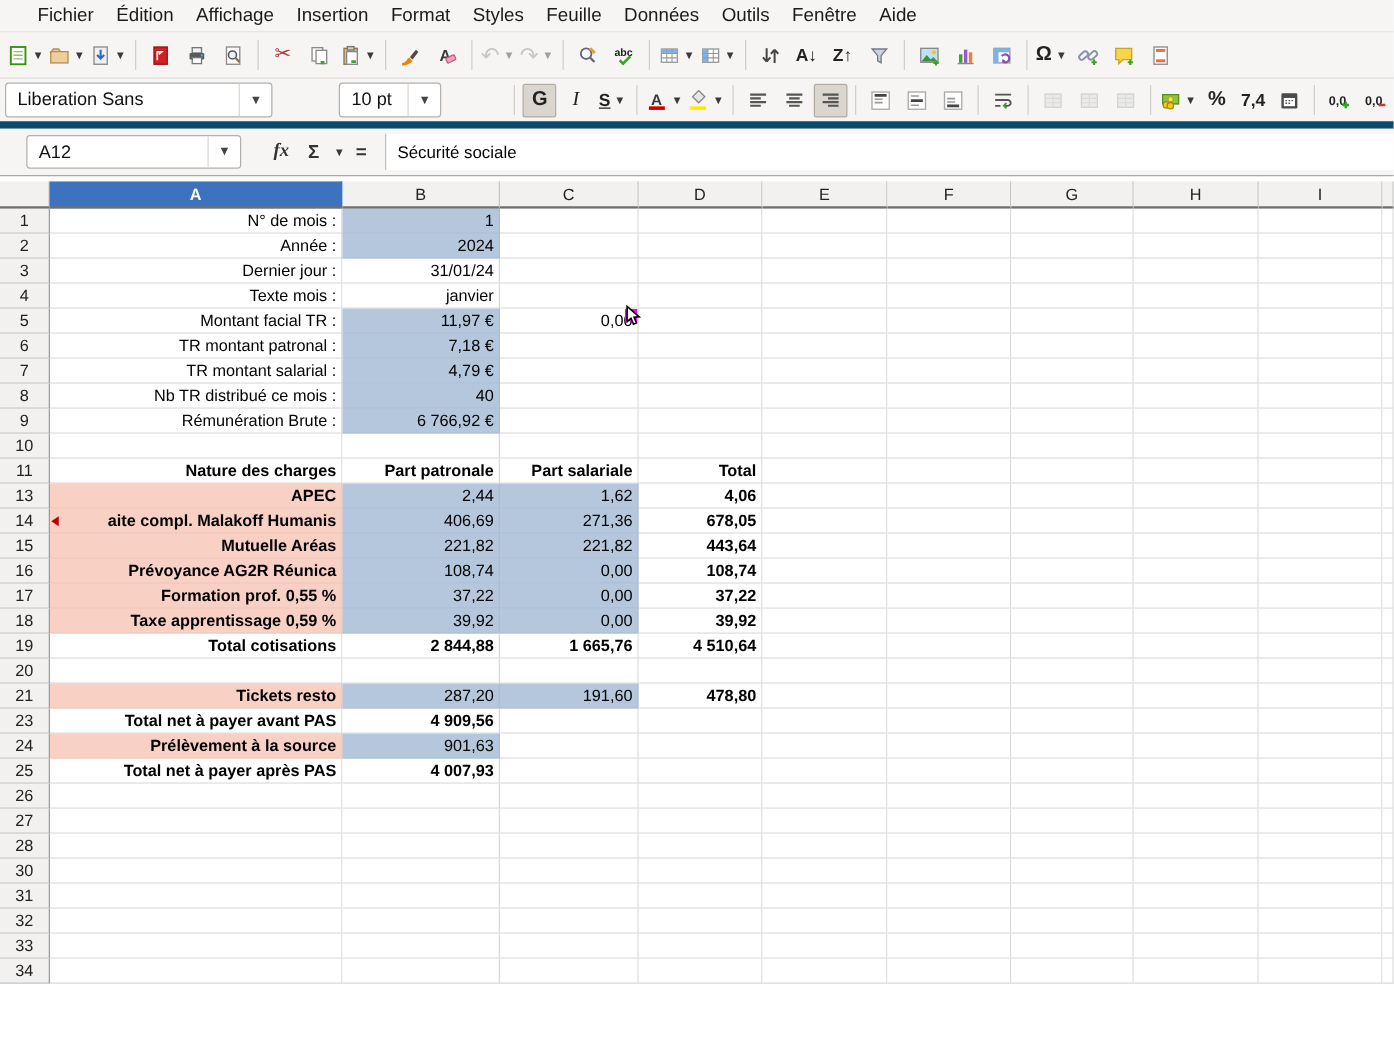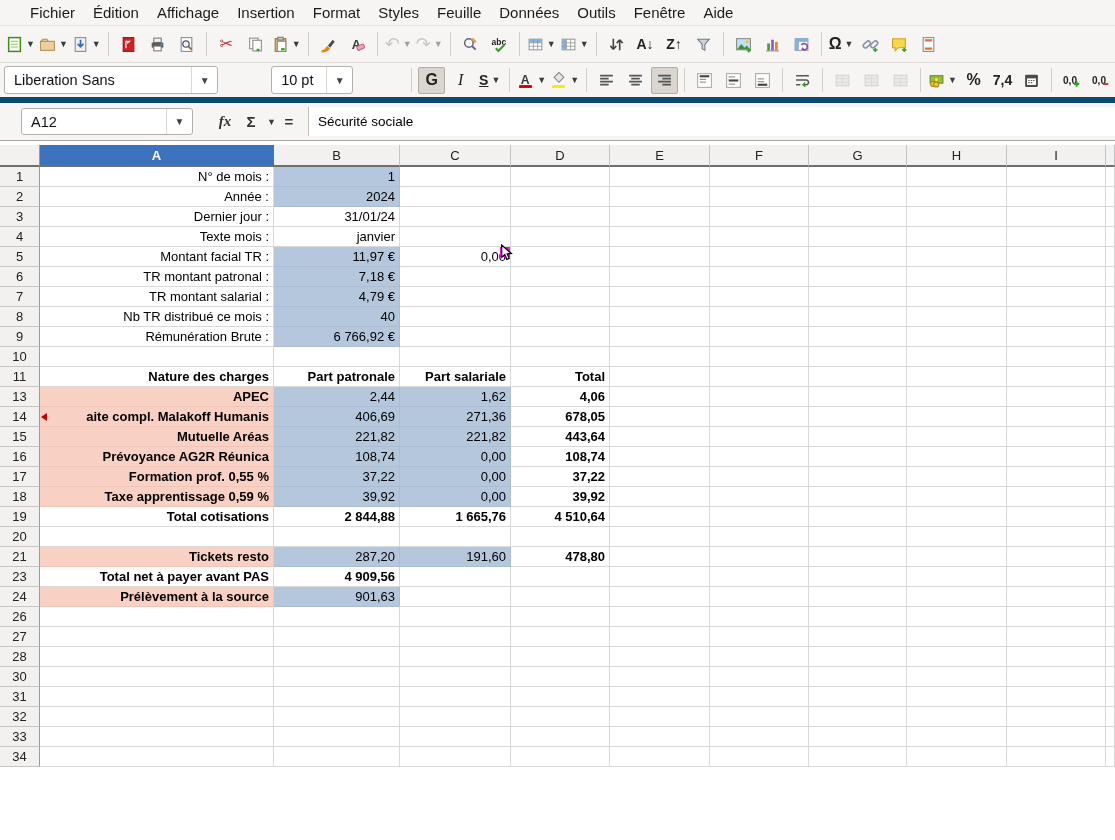--- a/index.html
+++ b/index.html
@@ -741,20 +741,33 @@
           <td class="cell"></td>
           <td class="cell"></td>
           <td class="cell"></td>
           <td class="cell"></td>
           <td class="cell"></td>
           <td class="cell"></td>
           <td class="cell"></td>
           <td class="cell"></td>
         </tr>
         <tr>
+          <th class="rowh">25</th>
+          <td class="cell b">Total net à payer après PAS</td>
+          <td class="cell b">4 007,93</td>
+          <td class="cell"></td>
+          <td class="cell"></td>
+          <td class="cell"></td>
+          <td class="cell"></td>
+          <td class="cell"></td>
+          <td class="cell"></td>
+          <td class="cell"></td>
+          <td class="cell"></td>
+        </tr>
+        <tr>
           <th class="rowh">26</th>
           <td class="cell"></td>
           <td class="cell"></td>
           <td class="cell"></td>
           <td class="cell"></td>
           <td class="cell"></td>
           <td class="cell"></td>
           <td class="cell"></td>
           <td class="cell"></td>
           <td class="cell"></td>

